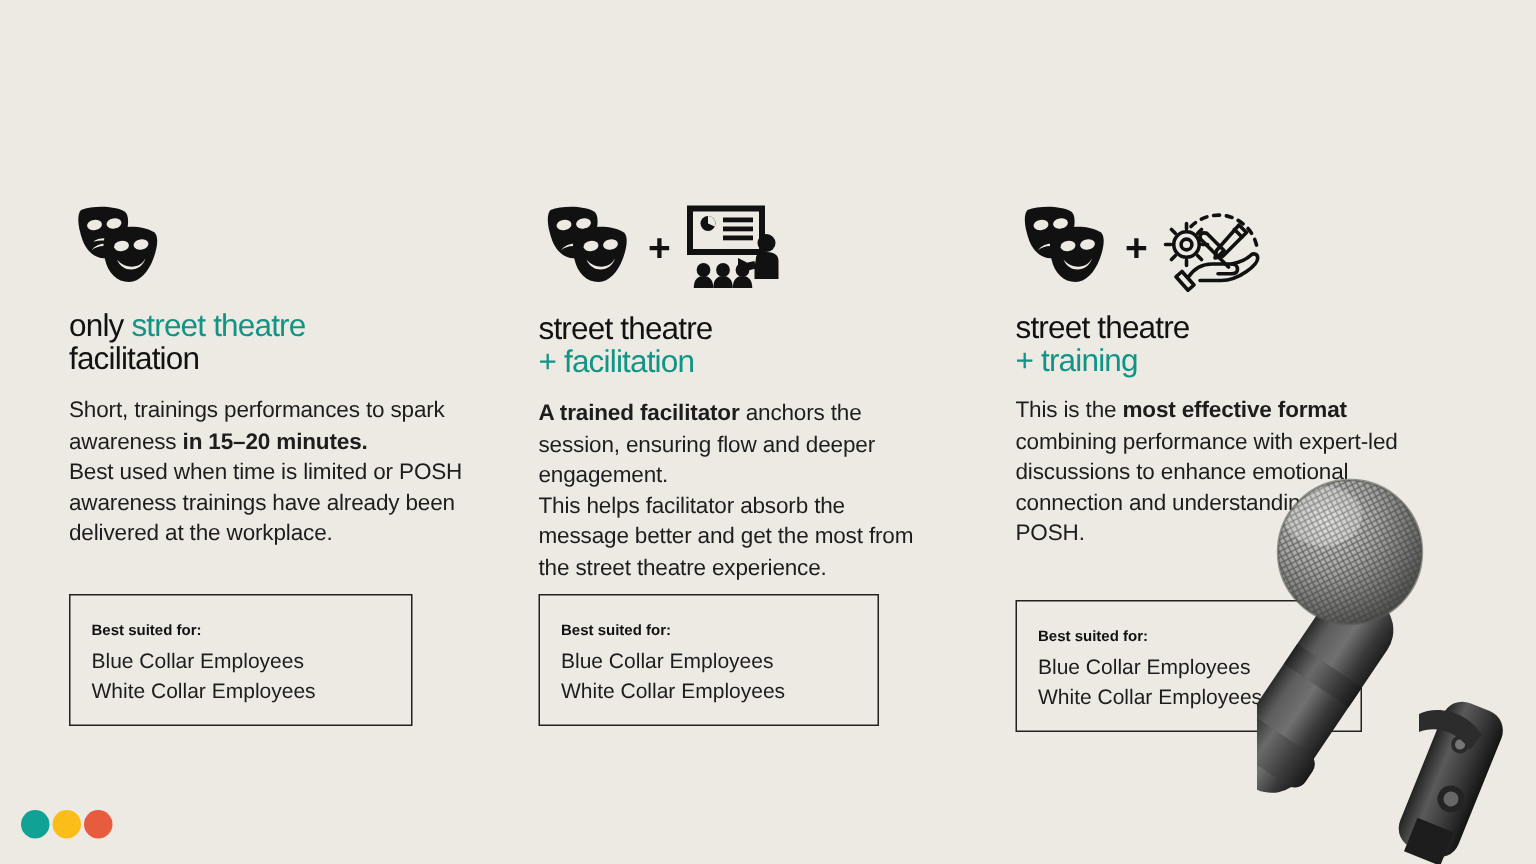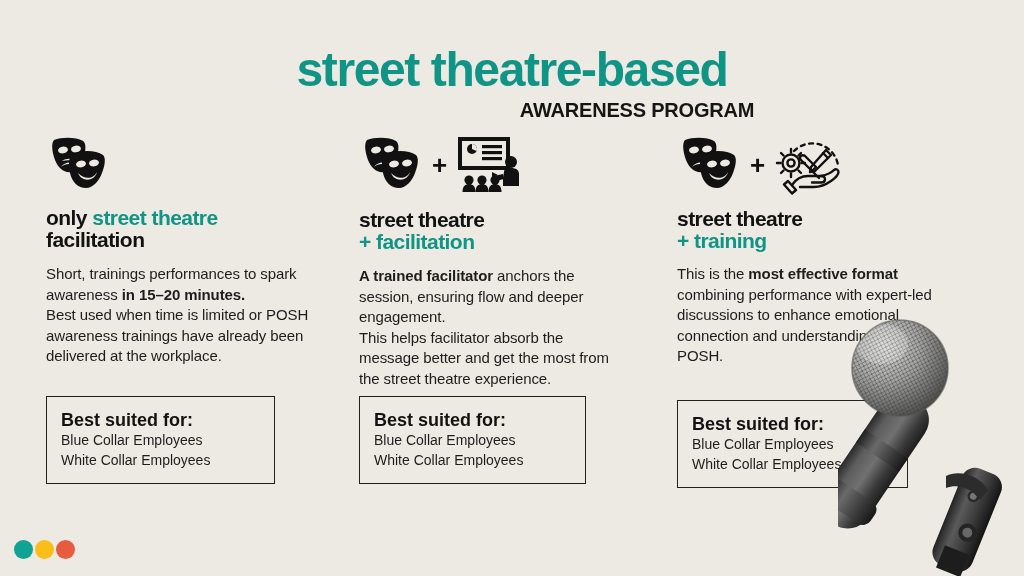--- a/index.html
+++ b/index.html
@@ -71,21 +71,21 @@
   .plus {
     font-size: 26px;
     font-weight: bold;
     line-height: 26px;
     color: #121212;
   }
 
   .heading {
     font-size: 21px;
     line-height: 22px;
-    font-weight: bold;
+    font-weight: normal;
     letter-spacing: -0.55px;
     color: #121212;
   }
   .heading .teal { color: #109486; }
   .heading-l2 { display: block; }
 
   .h-c1 { margin-top: 11px; }
   .h-c2 { margin-top: 13px; }
   .h-c3 { margin-top: 12px; }
 
@@ -106,21 +106,21 @@
     position: absolute;
     border: 1.2px solid #23211e;
     padding: 14px 0 0 14px;
     background: transparent;
   }
   .s1 { left: 46px;  top: 396px; width: 229px; height: 88px; }
   .s2 { left: 359px; top: 396px; width: 227px; height: 88px; }
   .s3 { left: 677px; top: 400px; width: 231px; height: 88px; }
 
   .suited-title {
-    font-size: 18px;
+    font-size: 10px;
     line-height: 19px;
     font-weight: bold;
     color: #121212;
   }
   .suited-line {
     font-size: 14px;
     line-height: 20px;
     color: #1d1d1d;
   }
 
@@ -142,24 +142,20 @@
     width: 186px;
     height: 276px;
     pointer-events: none;
   }
 </style>
 </head>
 <body>
 
 <div class="slide">
 
-  <div class="title-block">
-    <div class="title-main">street theatre-based</div>
-    <div class="title-sub">AWARENESS PROGRAM</div>
-  </div>
 
   <div class="col col-1">
 
     <div class="icon-row">
       <span>
         <svg width="64" height="58" viewBox="0 0 64 58" aria-hidden="true">
           <g fill="#111111">
             <path d="M8 4 C16 1 30 1 37 5 C40 7 40 13 38 21 C36 29 31 35 25 36 C18 37 12 32 9 24 C6 16 5 7 8 4 Z"></path>
           </g>
           <g fill="#EDEAE3">

